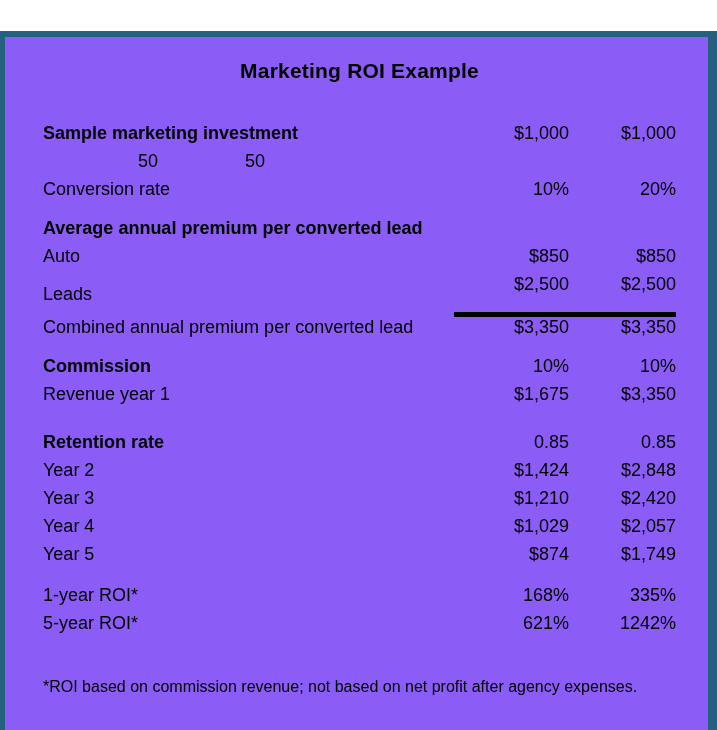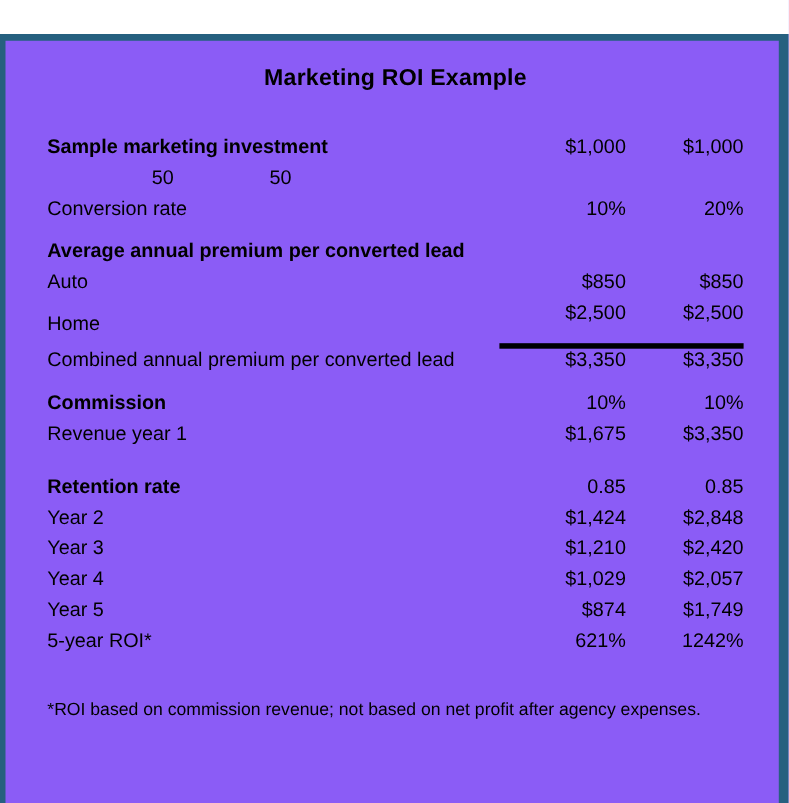--- a/index.html
+++ b/index.html
@@ -93,21 +93,21 @@
 
   <div class="row">
     <span class="label">Auto</span>
     <span class="values">
       <span class="val v1">$850</span>
       <span class="val v2">$850</span>
     </span>
   </div>
 
   <div class="row underline">
-    <span class="label">Home</span>
+    <span class="label">Leads</span>
     <span class="values">
       <span class="val v1">$2,500</span>
       <span class="val v2">$2,500</span>
     </span>
   </div>
 
   <div class="row">
     <span class="label">Combined annual premium per converted lead</span>
     <span class="values">
       <span class="val v1">$3,350</span>
@@ -165,20 +165,27 @@
 
   <div class="row">
     <span class="label">Year 5</span>
     <span class="values">
       <span class="val v1">$874</span>
       <span class="val v2">$1,749</span>
     </span>
   </div>
 
 
+  <div class="row gap-md">
+    <span class="label">1-year ROI*</span>
+    <span class="values">
+      <span class="val v1">168%</span>
+      <span class="val v2">335%</span>
+    </span>
+  </div>
 
   <div class="row">
     <span class="label">5-year ROI*</span>
     <span class="values">
       <span class="val v1">621%</span>
       <span class="val v2">1242%</span>
     </span>
   </div>
 </div>
 

